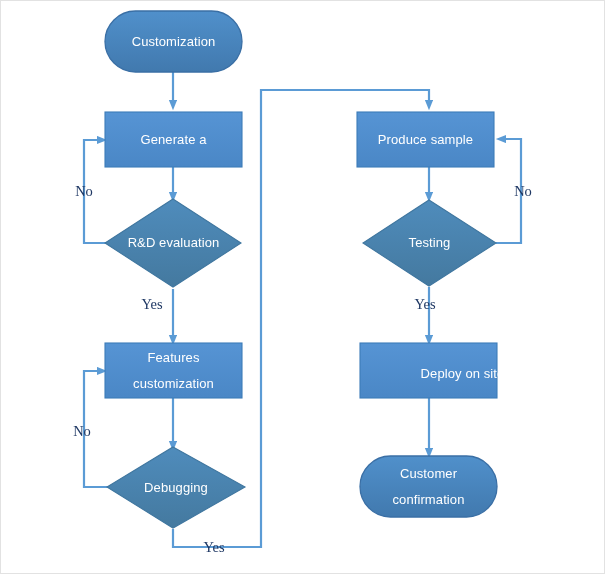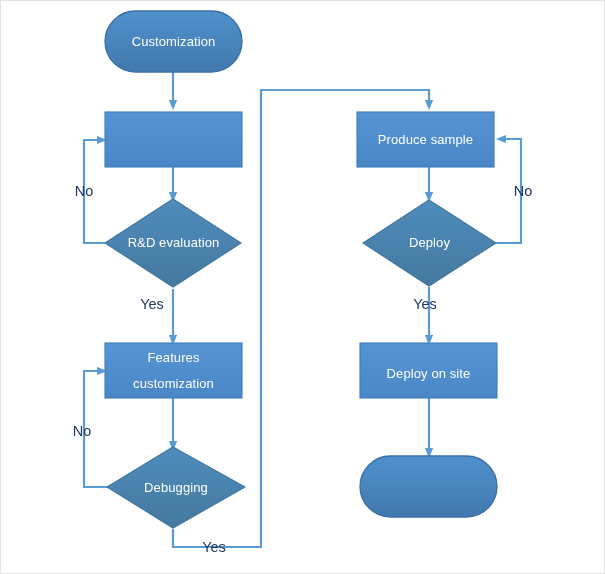--- a/index.html
+++ b/index.html
@@ -39,21 +39,21 @@
     font-size: 13px;
     line-height: 26px;
     text-align: center;
     letter-spacing: 0.1px;
     pointer-events: none;
     white-space: nowrap;
   }
   .edge-label {
     position: absolute;
     color: #1f3864;
-    font-family: Liberation Sans, sans-serif;
+    font-family: Liberation Serif, serif;
     font-size: 14.5px;
     line-height: 16px;
     text-align: center;
     white-space: nowrap;
     pointer-events: none;
   }
 </style>
 </head>
 <body>
 
@@ -120,47 +120,52 @@
     <rect x="359" y="342" width="137" height="55" fill="url(#procGrad)" stroke="#3d7cb8" stroke-width="1.1"></rect>
 
     <rect x="359" y="455" width="137" height="61" rx="30.5" ry="30.5" fill="url(#termGrad)" stroke="#3a6fa5" stroke-width="1.3"></rect>
   </svg>
 
   <div class="node-label" style="left:104px; top:10px; width:137px; height:61px;">
     <span>Customization</span>
   </div>
 
   <div class="node-label" style="left:104px; top:111px; width:137px; height:55px;">
+    <span>Generate a</span>
   </div>
 
   <div class="node-label" style="left:104px; top:198px; width:137px; height:88px;text-align:right;">
     <span>R&amp;D evaluation</span>
   </div>
 
   <div class="node-label" style="left:104px; top:342px; width:137px; height:55px;">
     <span>Features</span>
     <span>customization</span>
   </div>
 
   <div class="node-label" style="left:106px; top:446px; width:138px; height:81px;">
     <span>Debugging</span>
   </div>
 
   <div class="node-label" style="left:356px; top:111px; width:137px; height:55px;text-align:right;">
     <span>Produce sample</span>
   </div>
 
   <div class="node-label" style="left:362px; top:199px; width:133px; height:86px;">
-    <span>Deploy</span>
+    <span>Testing</span>
   </div>
 
-  <div class="node-label" style="left:359px; top:342px; width:137px; height:62px;">
+  <div class="node-label" style="left:359px; top:342px; width:137px; height:62px;padding-left:34px;">
     <span>Deploy on site</span>
   </div>
 
+  <div class="node-label" style="left:359px; top:455px; width:137px; height:61px;">
+    <span>Customer</span>
+    <span>confirmation</span>
+  </div>
 
   <div class="edge-label" style="left:64px; top:182px; width:38px; text-align:center;">No</div>
 
   <div class="edge-label" style="left:134px; top:295px; width:34px; text-align:center;">Yes</div>
 
   <div class="edge-label" style="left:62px; top:422px; width:38px; text-align:center;">No</div>
 
   <div class="edge-label" style="left:196px; top:538px; width:34px; text-align:center;">Yes</div>
 
   <div class="edge-label" style="left:503px; top:182px; width:38px; text-align:center;">No</div>

